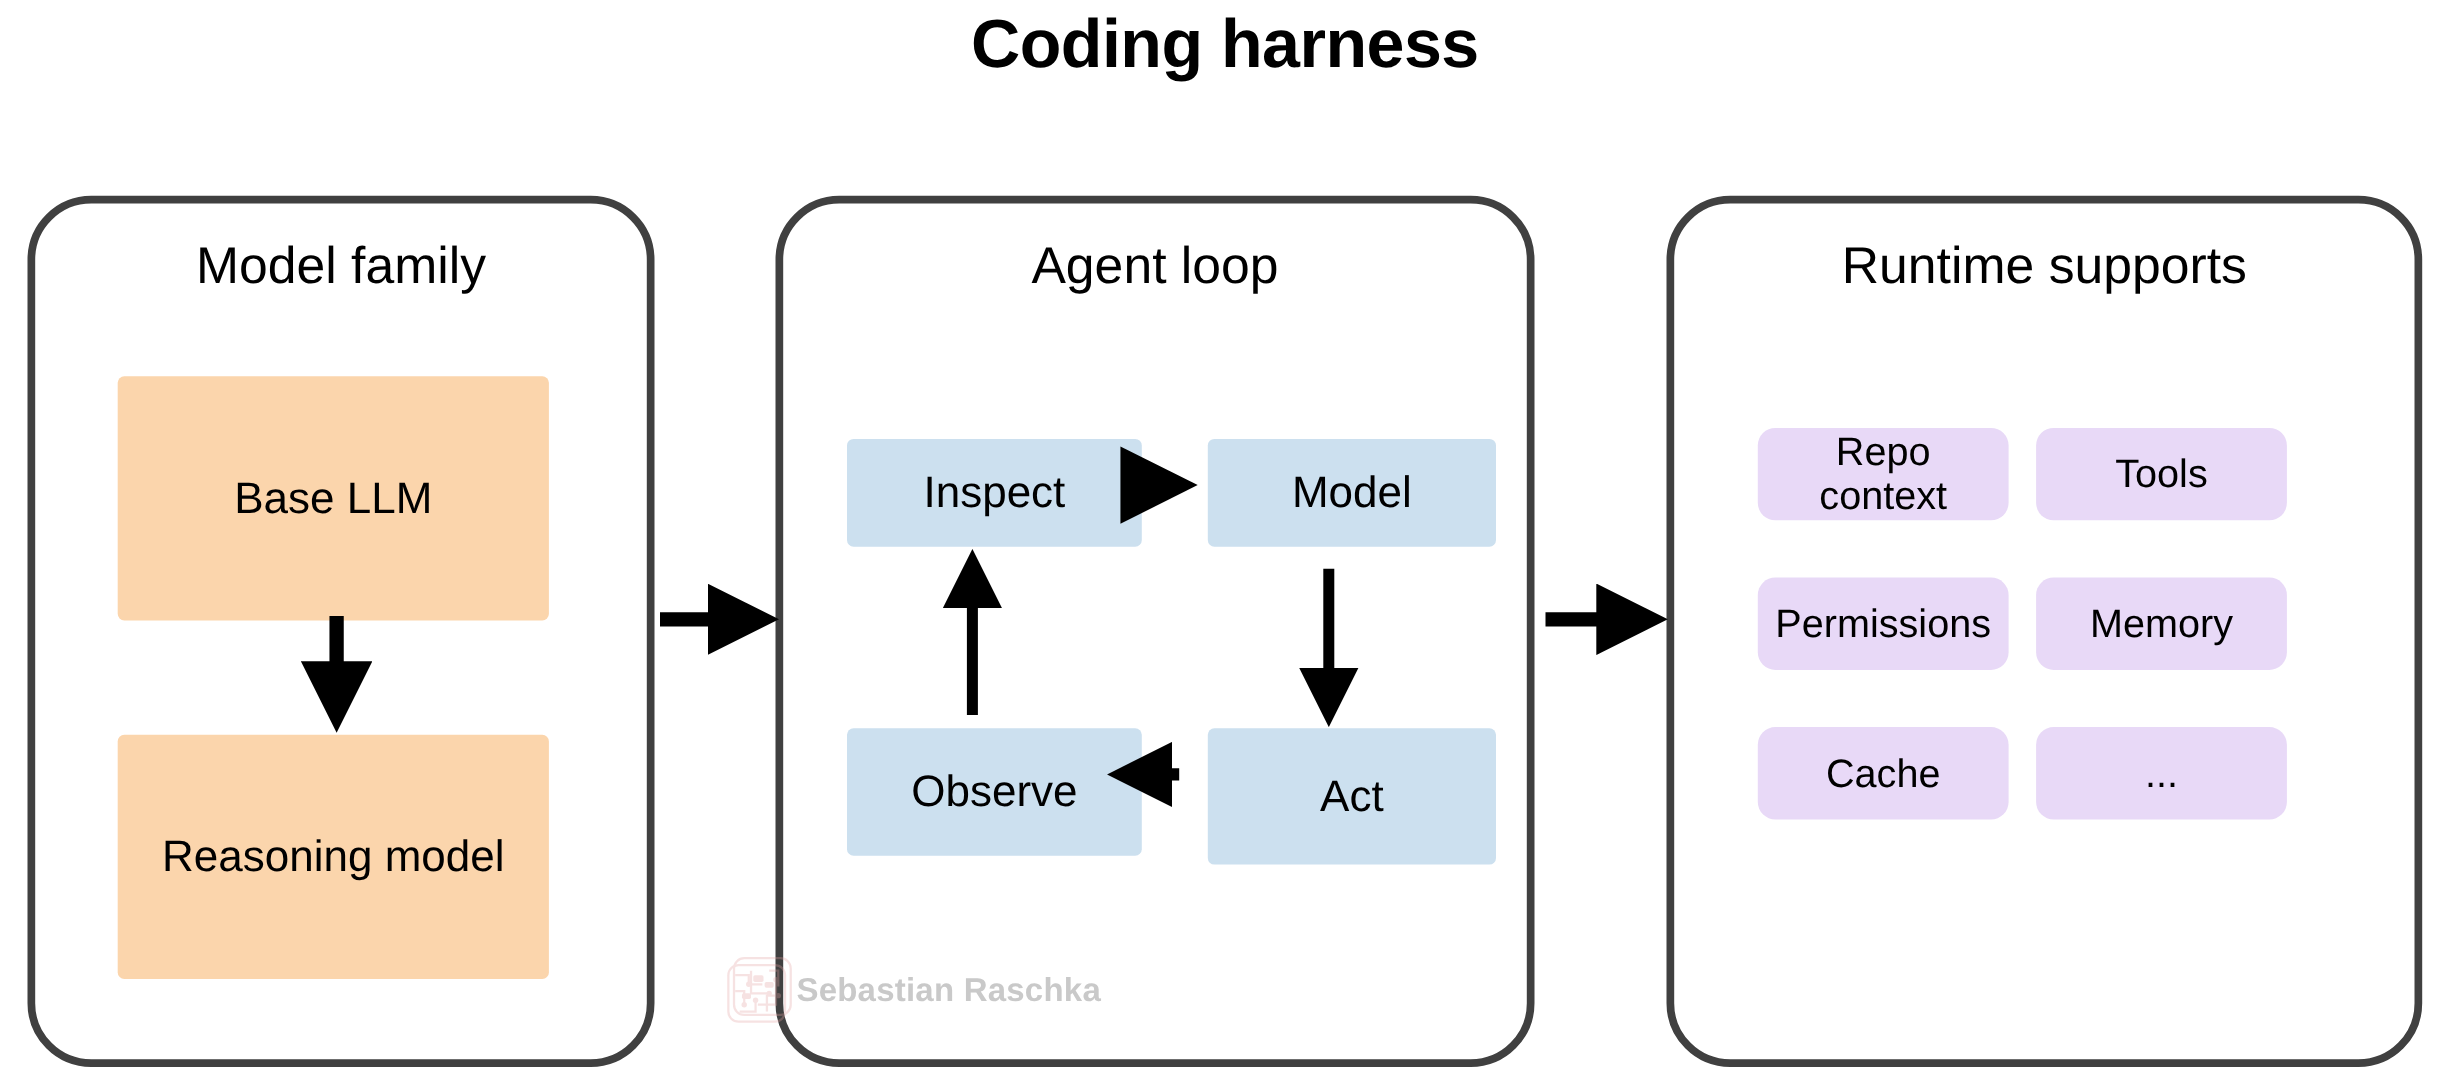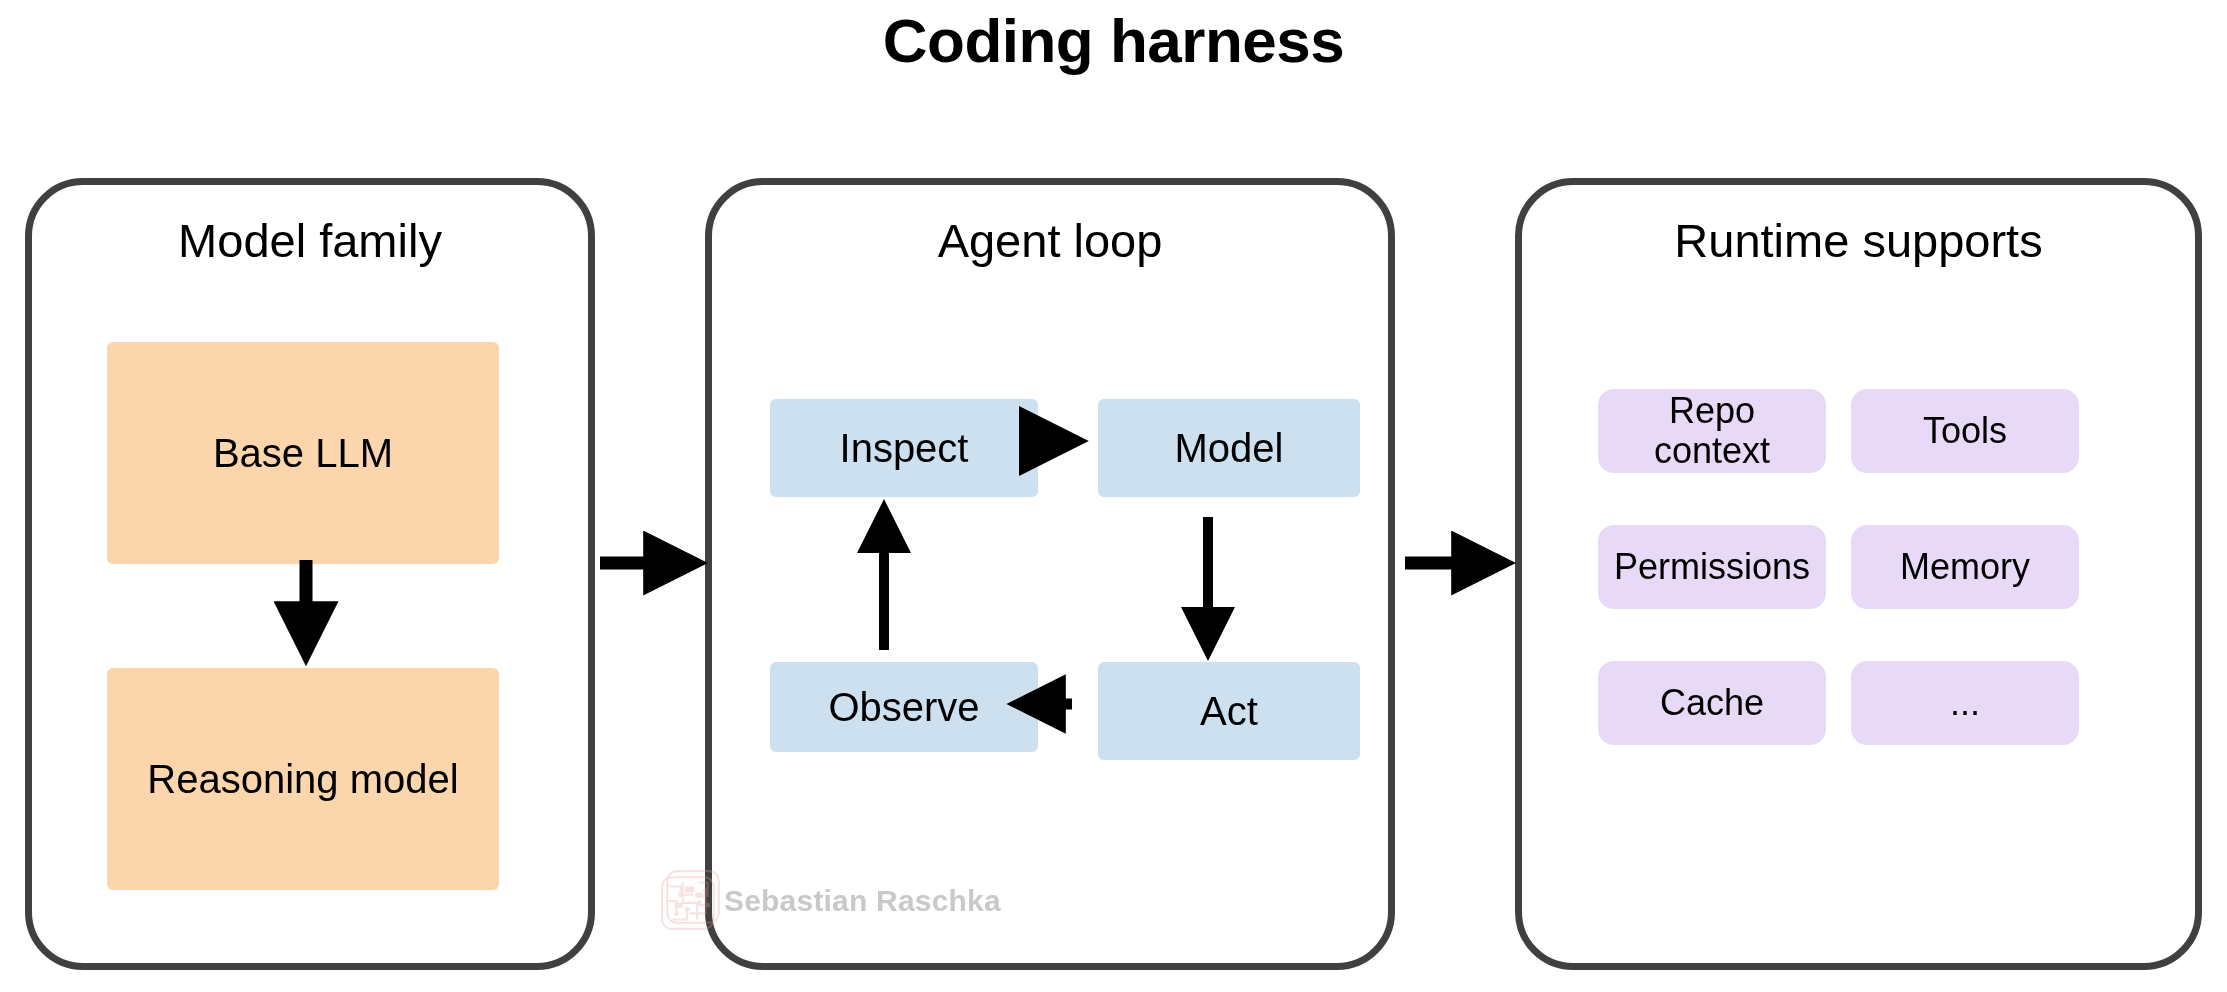--- a/index.html
+++ b/index.html
@@ -79,22 +79,22 @@
   #chip-base-llm {
     left: 75px;  top: 157px;  width: 392px; height: 222px;
   }
   #chip-reasoning-model {
     left: 75px;  top: 483px;  width: 392px; height: 222px;
   }
 
   
   #chip-inspect { left: 45px;  top: 214px; width: 268px; height: 98px; }
   #chip-choose  { left: 373px; top: 214px; width: 262px; height: 98px; }
-  #chip-observe { left: 45px;  top: 477px; width: 268px; height: 90px; }
-  #chip-act     { left: 373px; top: 477px; width: 262px; height: 98px; }
+  #chip-observe { left: 45px;  top: 477px; width: 268px; height: 116px; }
+  #chip-act     { left: 373px; top: 477px; width: 262px; height: 124px; }
 
   
   #panel-runtime .grid {
     position: absolute;
     left: 76px;
     top: 204px;
     width: 535px;
   }
   .grid-row { display: flex; gap: 25px; margin-bottom: 52px; }
   .grid-row .chip {

